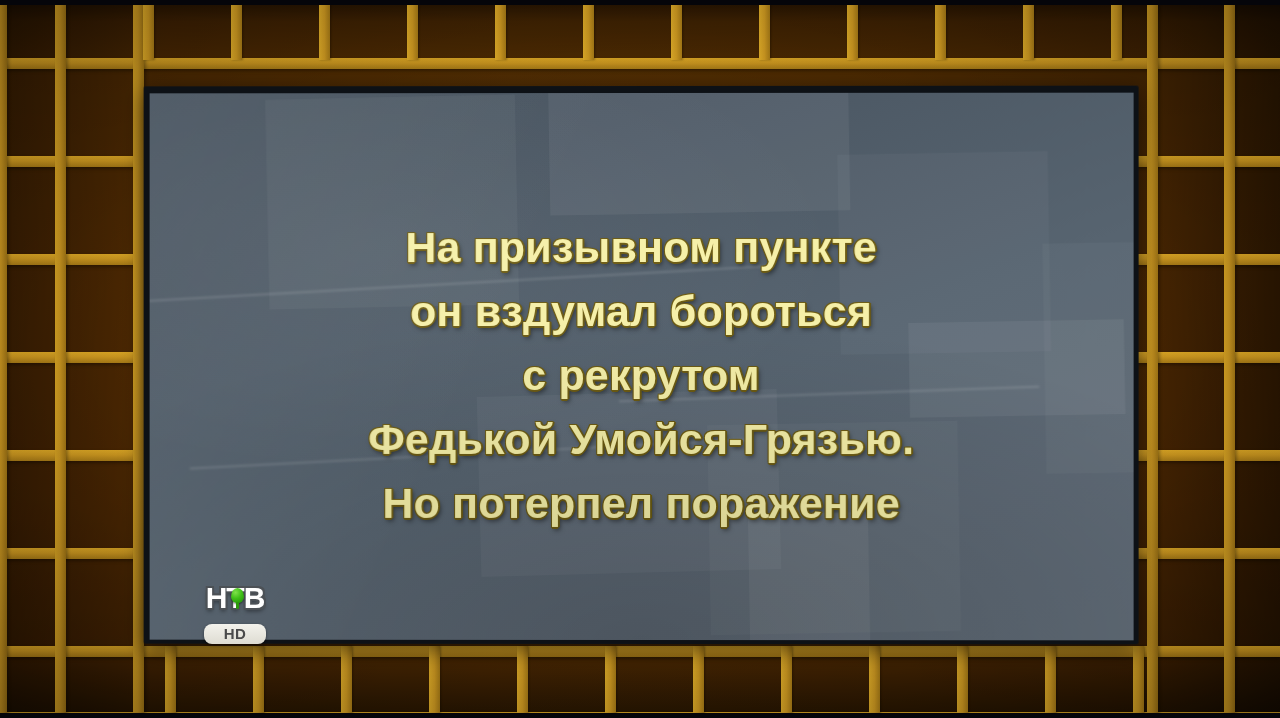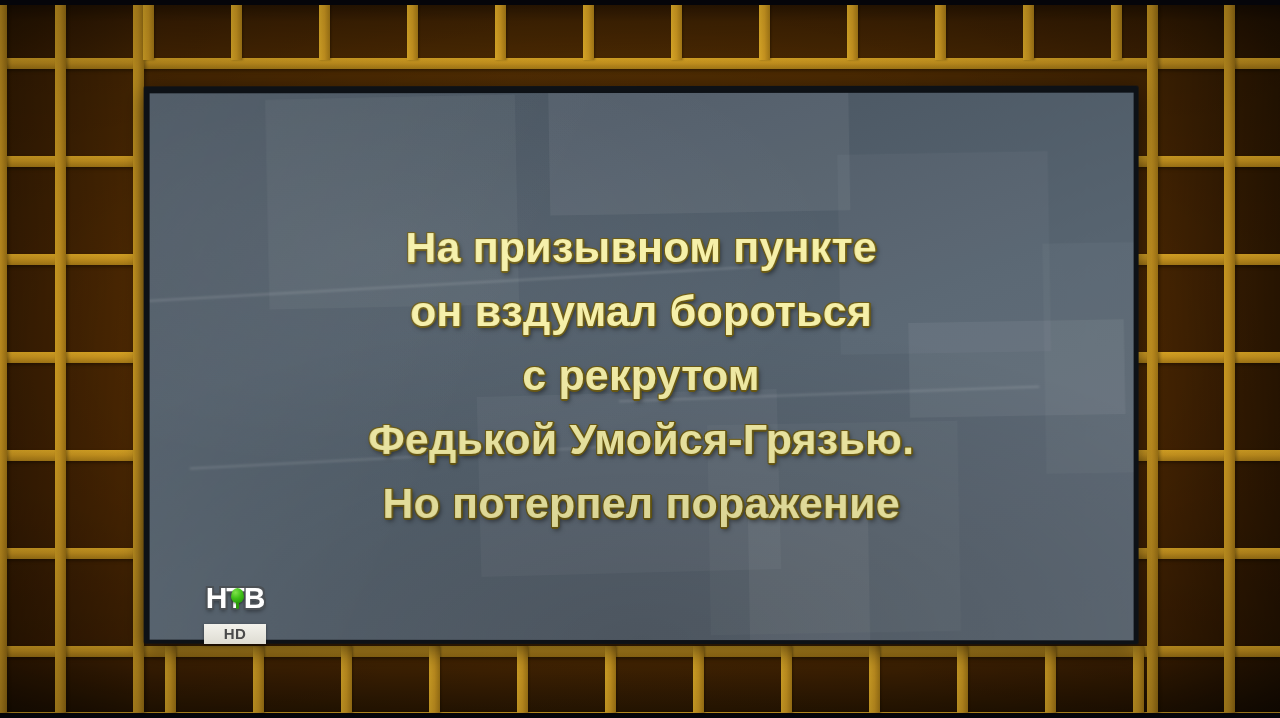--- a/index.html
+++ b/index.html
@@ -176,21 +176,21 @@
     width: 3px;
     height: 7px;
     background: #2c9a0c;
     border-radius: 0 0 2px 2px;
   }
   .logo-hd {
     margin-top: 2px;
     width: 62px;
     margin-left: 8px;
     height: 20px;
-    border-radius: 0;
+    border-radius: 8px;
     background: linear-gradient(180deg, #f3f2ec 0%, #dedcd2 100%);
     color: #4a4a4a;
     font-size: 15px;
     font-weight: bold;
     line-height: 20px;
     text-align: center;
     letter-spacing: 0.5px;
     box-shadow: 0 1px 3px rgba(0,0,0,0.45);
   }
 </style>

